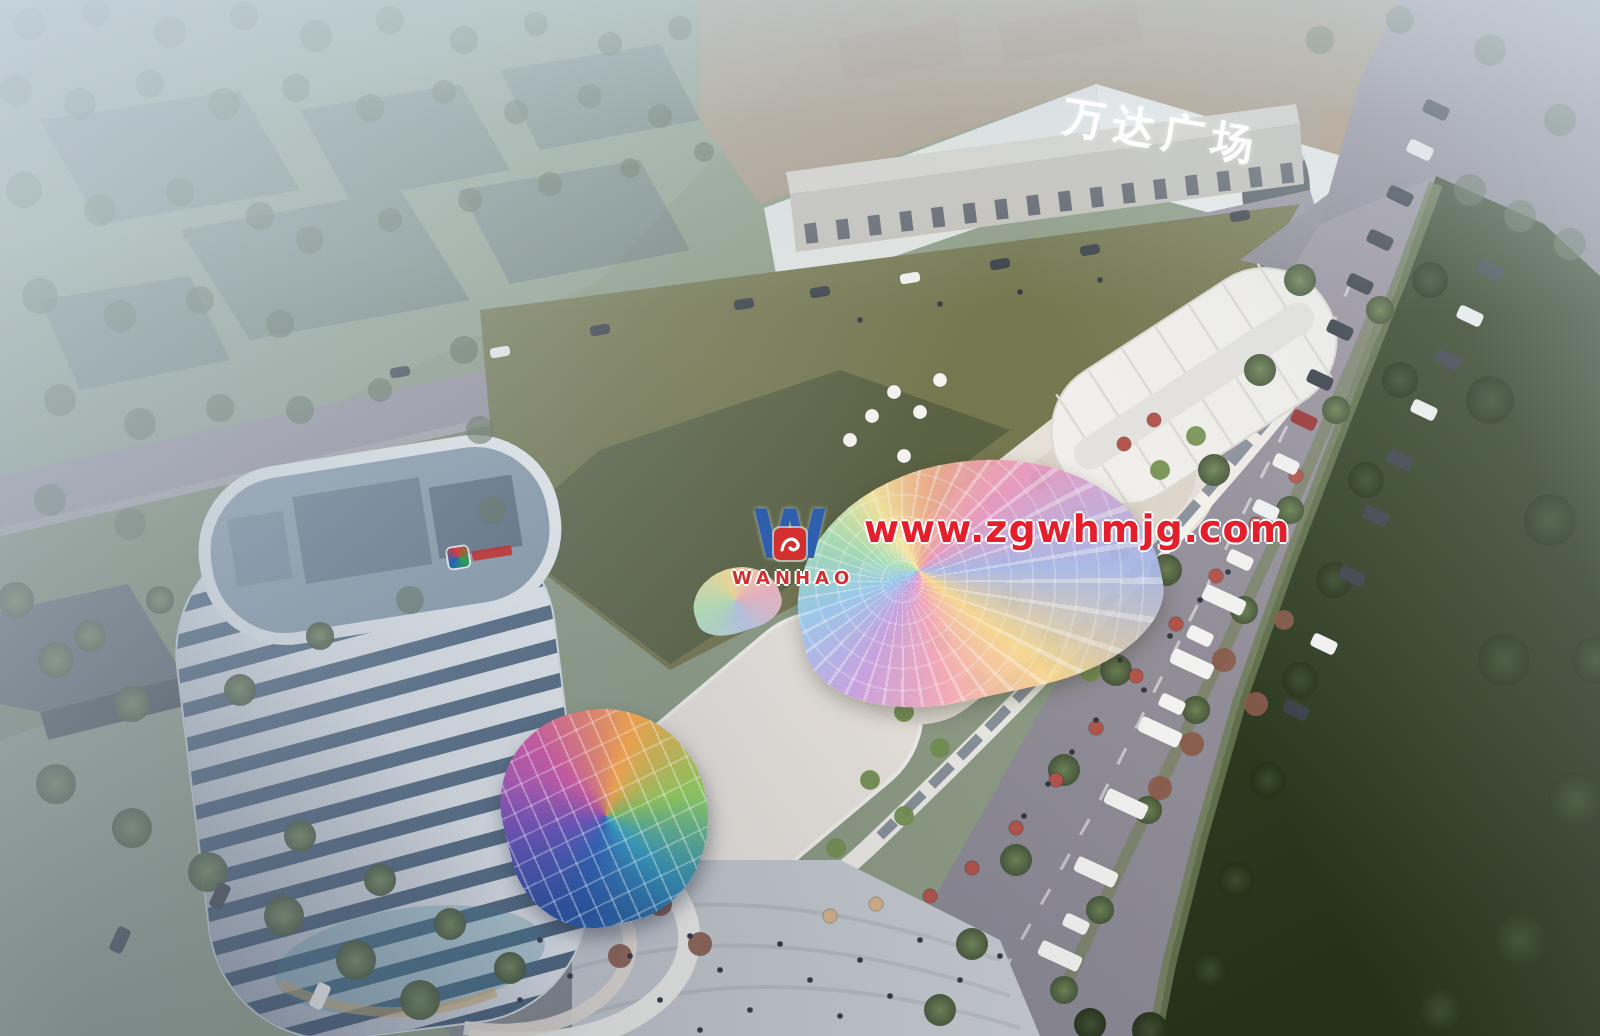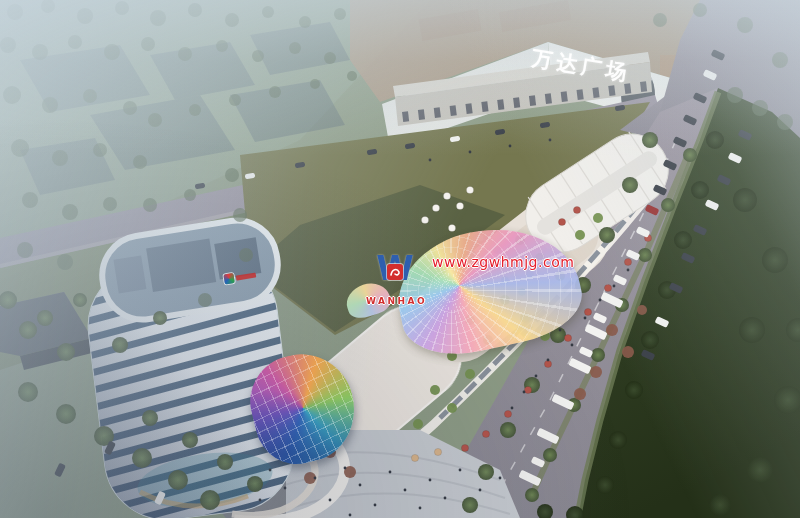--- a/index.html
+++ b/index.html
@@ -56,25 +56,25 @@
   .tower-logo .mark{width:10px;height:10px;border-radius:2px;
     background:conic-gradient(#e23b3b,#2e9e4f,#2363b8,#e23b3b);box-shadow:0 0 0 1px rgba(255,255,255,.7);}
   .tower-logo .bar{width:20px;height:5px;border-radius:1px;background:#c23333;opacity:.85;}
 
   .wm{position:absolute;left:366px;top:253px;display:flex;gap:8px;align-items:flex-start;}
   .wm-logo{width:58px;text-align:center;position:relative;}
   .wm-mono{font-size:34px;line-height:.9;font-weight:900;color:#2e5fae;
     text-shadow:0 0 2px rgba(255,255,255,.6);}
   .wm-badge{position:absolute;left:21px;top:11px;width:16px;height:16px;background:#d32f2f;
     border-radius:3px;box-shadow:0 0 0 1px rgba(255,255,255,.55);}
-  .wm-name{font-size:9px;font-weight:800;color:#d32f2f;letter-spacing:2.5px;margin-top:12px;
+  .wm-name{font-size:9px;font-weight:800;color:#d32f2f;letter-spacing:2.5px;margin-top:1px;
     text-shadow:1px 0 0 #fff,-1px 0 0 #fff,0 1px 0 #fff,0 -1px 0 #fff;}
   .wm-company{font-size:23px;font-weight:800;color:#e51e2b;letter-spacing:2px;white-space:nowrap;
     text-shadow:1px 0 0 #fff,-1px 0 0 #fff,0 1px 0 #fff,0 -1px 0 #fff;}
-  .wm-site{font-size:14px;font-weight:400;color:#e51e2b;letter-spacing:.5px;margin-top:1px;white-space:nowrap;
+  .wm-site{font-size:19px;font-weight:700;color:#e51e2b;letter-spacing:.5px;margin-top:1px;white-space:nowrap;
     text-shadow:1px 0 0 #fff,-1px 0 0 #fff,0 1px 0 #fff,0 -1px 0 #fff;}
 </style>
 </head>
 <body>
 
 <div class="stage">
 
 <svg viewBox="0 0 800 518" width="800" height="518">
   <defs>
     <pattern id="pStripes" patternUnits="userSpaceOnUse" width="10" height="17" patternTransform="rotate(-8)">

